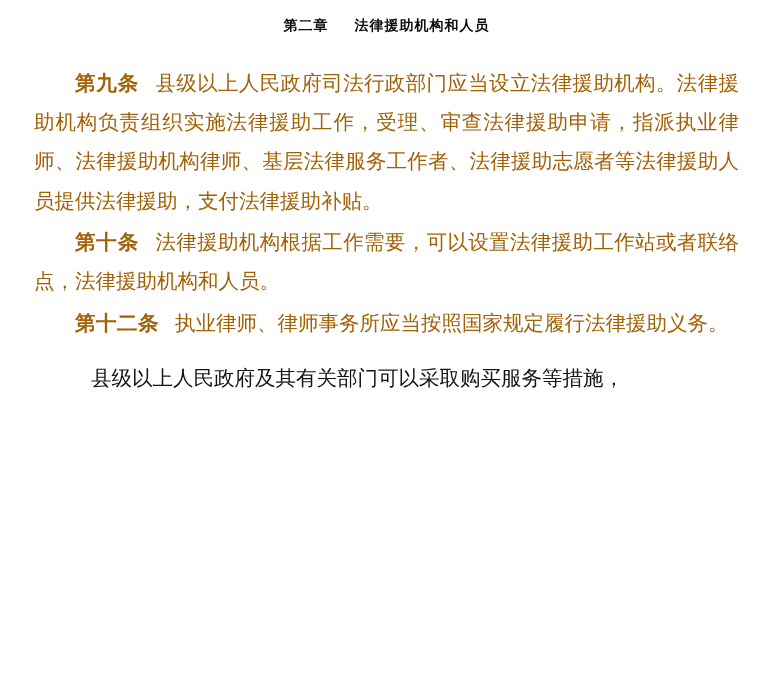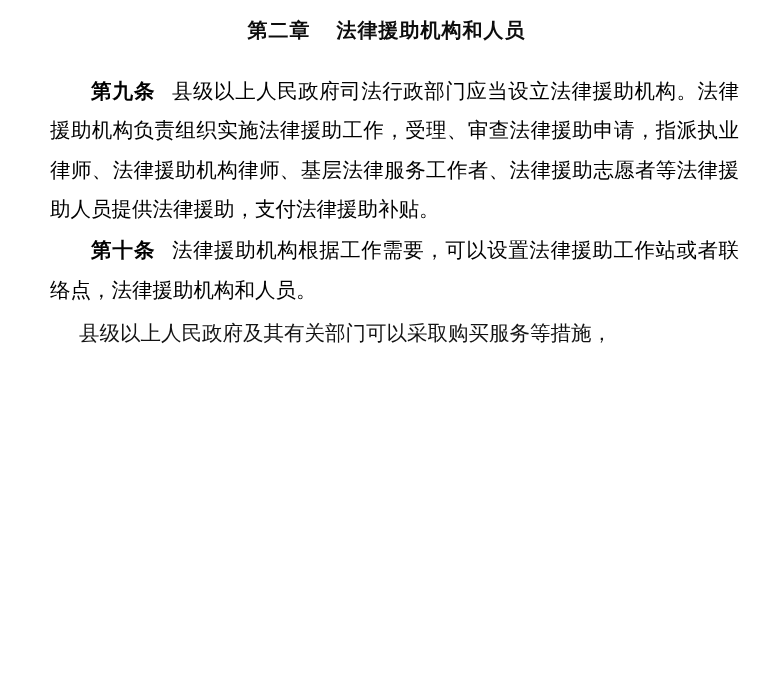--- a/index.html
+++ b/index.html
@@ -17,55 +17,55 @@
   .page {
     position: relative;
     width: 773px;
     height: 680px;
     box-sizing: border-box;
     padding: 0 34px;
     background: #ffffff;
   }
   .chapter-title {
     text-align: center;
-    font-size: 20px;
+    font-size: 14px;
     font-weight: bold;
     letter-spacing: 1px;
     margin-top: 16px;
     margin-bottom: 28px;
     line-height: 1.4;
     color: #0d0d0d;
   }
   .chapter-title .gap {
     display: inline-block;
     width: 26px;
   }
   .article {
     font-size: 20.5px;
     line-height: 1.92;
     text-align: justify;
     text-justify: inter-ideograph;
-    margin: 0 0 2px 16px;
-    color: #000000;
+    margin: 0 0 2px 0;
+    color: #a16207;
     text-indent: 41px;
   }
   .article .art-label {
     font-weight: bold;
     letter-spacing: 0.5px;
   }
   .article .label-gap {
     display: inline-block;
     width: 16px;
   }
   .para {
     font-size: 20.5px;
     line-height: 1.92;
     text-align: justify;
     text-justify: inter-ideograph;
-    margin: 4px;
+    margin: 16px;
     color: #131313;
     text-indent: 41px;
   }
 </style>
 </head>
 <body>
 
 <div class="page">
 
   <div class="chapter-title">
@@ -74,16 +74,19 @@
 
   <p class="article">
     <span class="art-label">第九条</span><span class="label-gap"></span><span>县级以上人民政府司法行政部门应当设立法律援助机构。法律援助机构负责组织实施法律援助工作，受理、审查法律援助申请，指派执业律师、法律援助机构律师、基层法律服务工作者、法律援助志愿者等法律援助人员提供法律援助，支付法律援助补贴。</span>
   </p>
 
   <p class="article">
     <span class="art-label">第十条</span><span class="label-gap"></span><span>法律援助机构根据工作需要，可以设置法律援助工作站或者联络点，法律援助机构和人员。</span>
   </p>
 
 
+  <p class="article">
+    <span class="art-label">第十二条</span><span class="label-gap"></span><span>执业律师、律师事务所应当按照国家规定履行法律援助义务。</span>
+  </p>
 
   <p class="para">县级以上人民政府及其有关部门可以采取购买服务等措施，</p>
 
 </div>
 
 </body></html>

